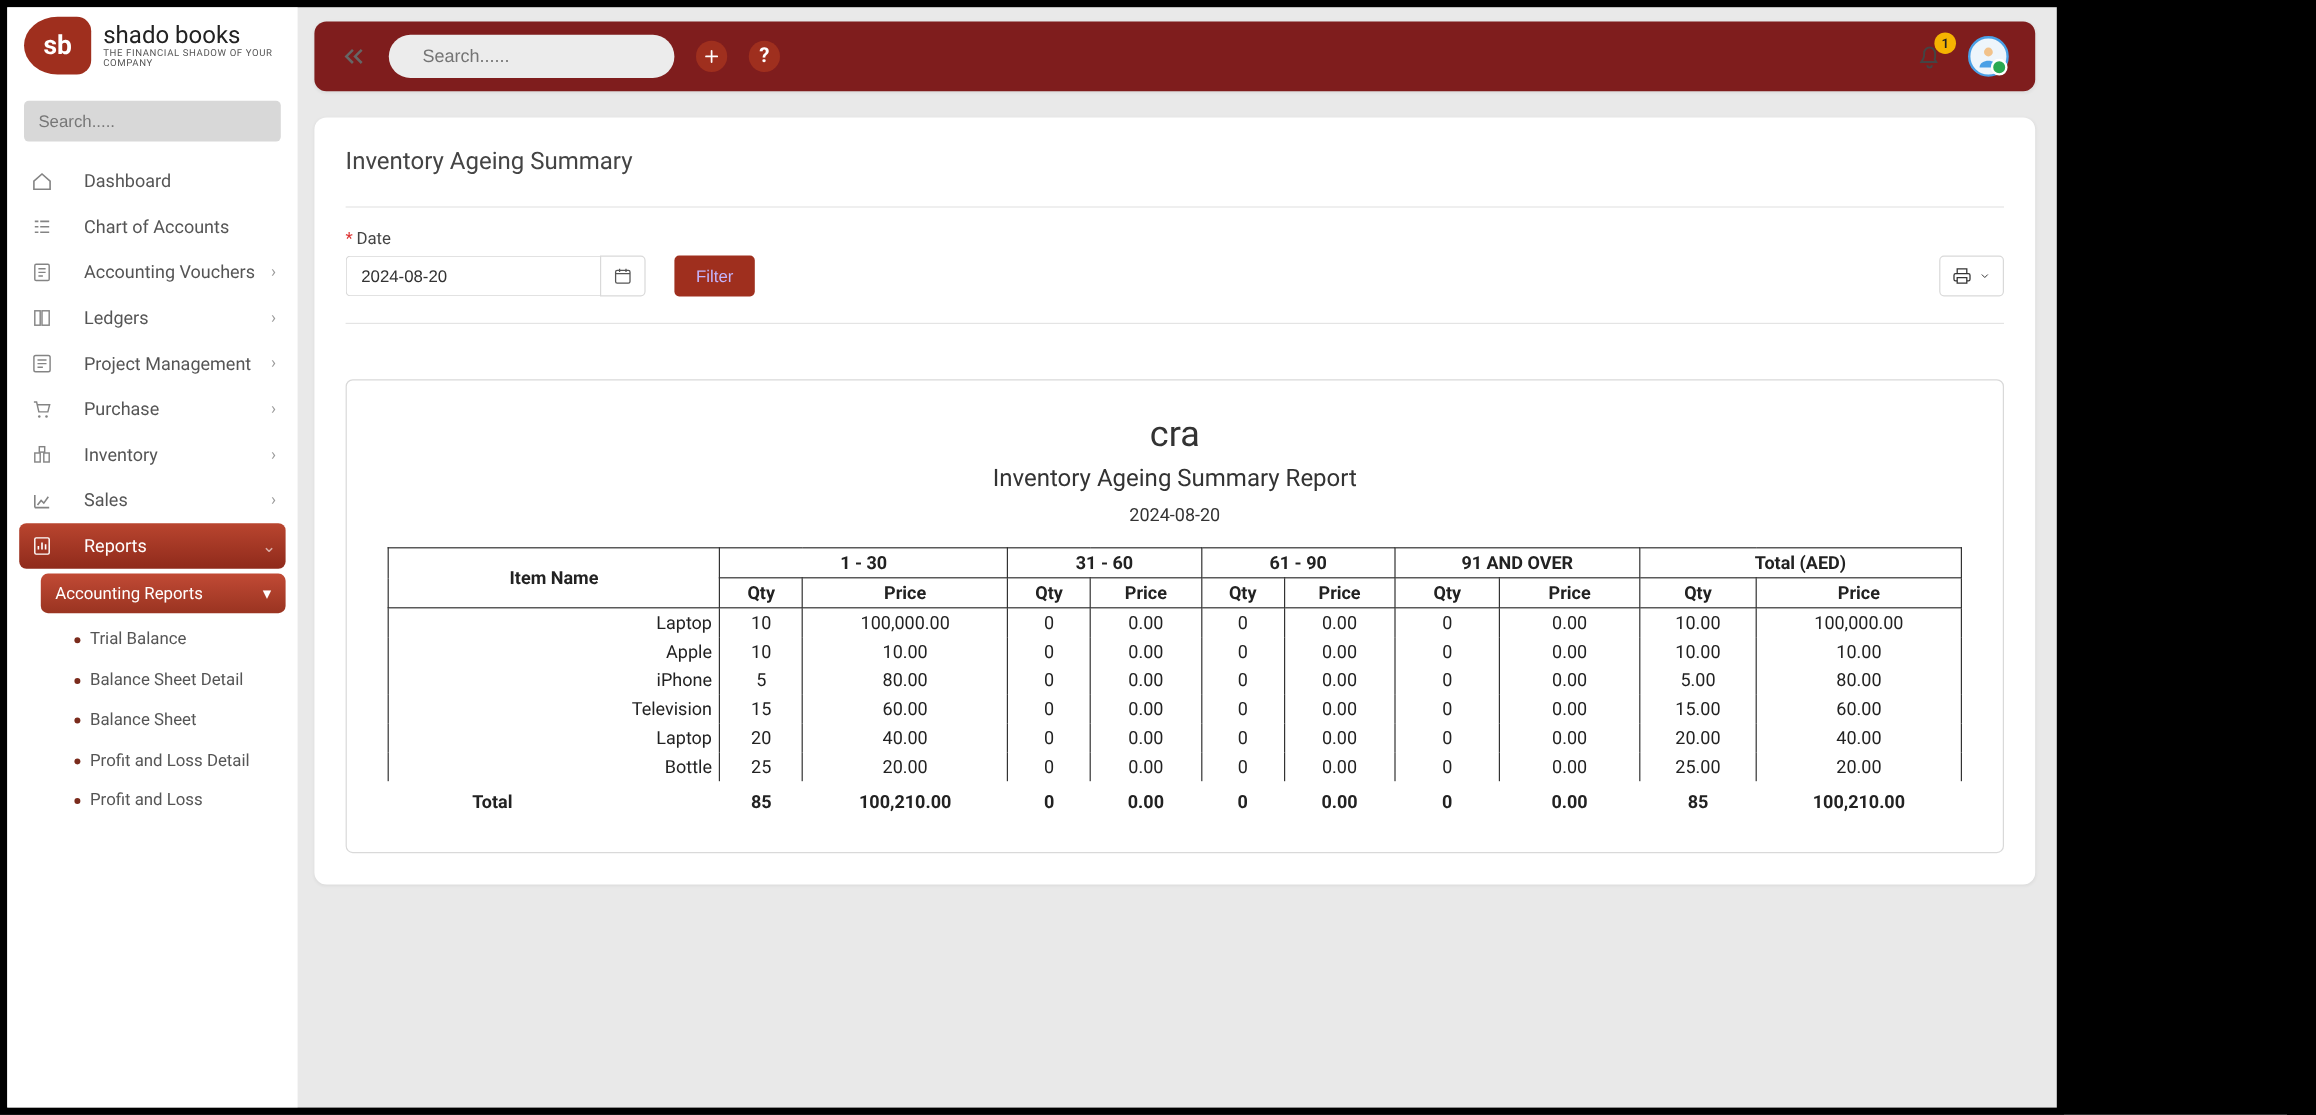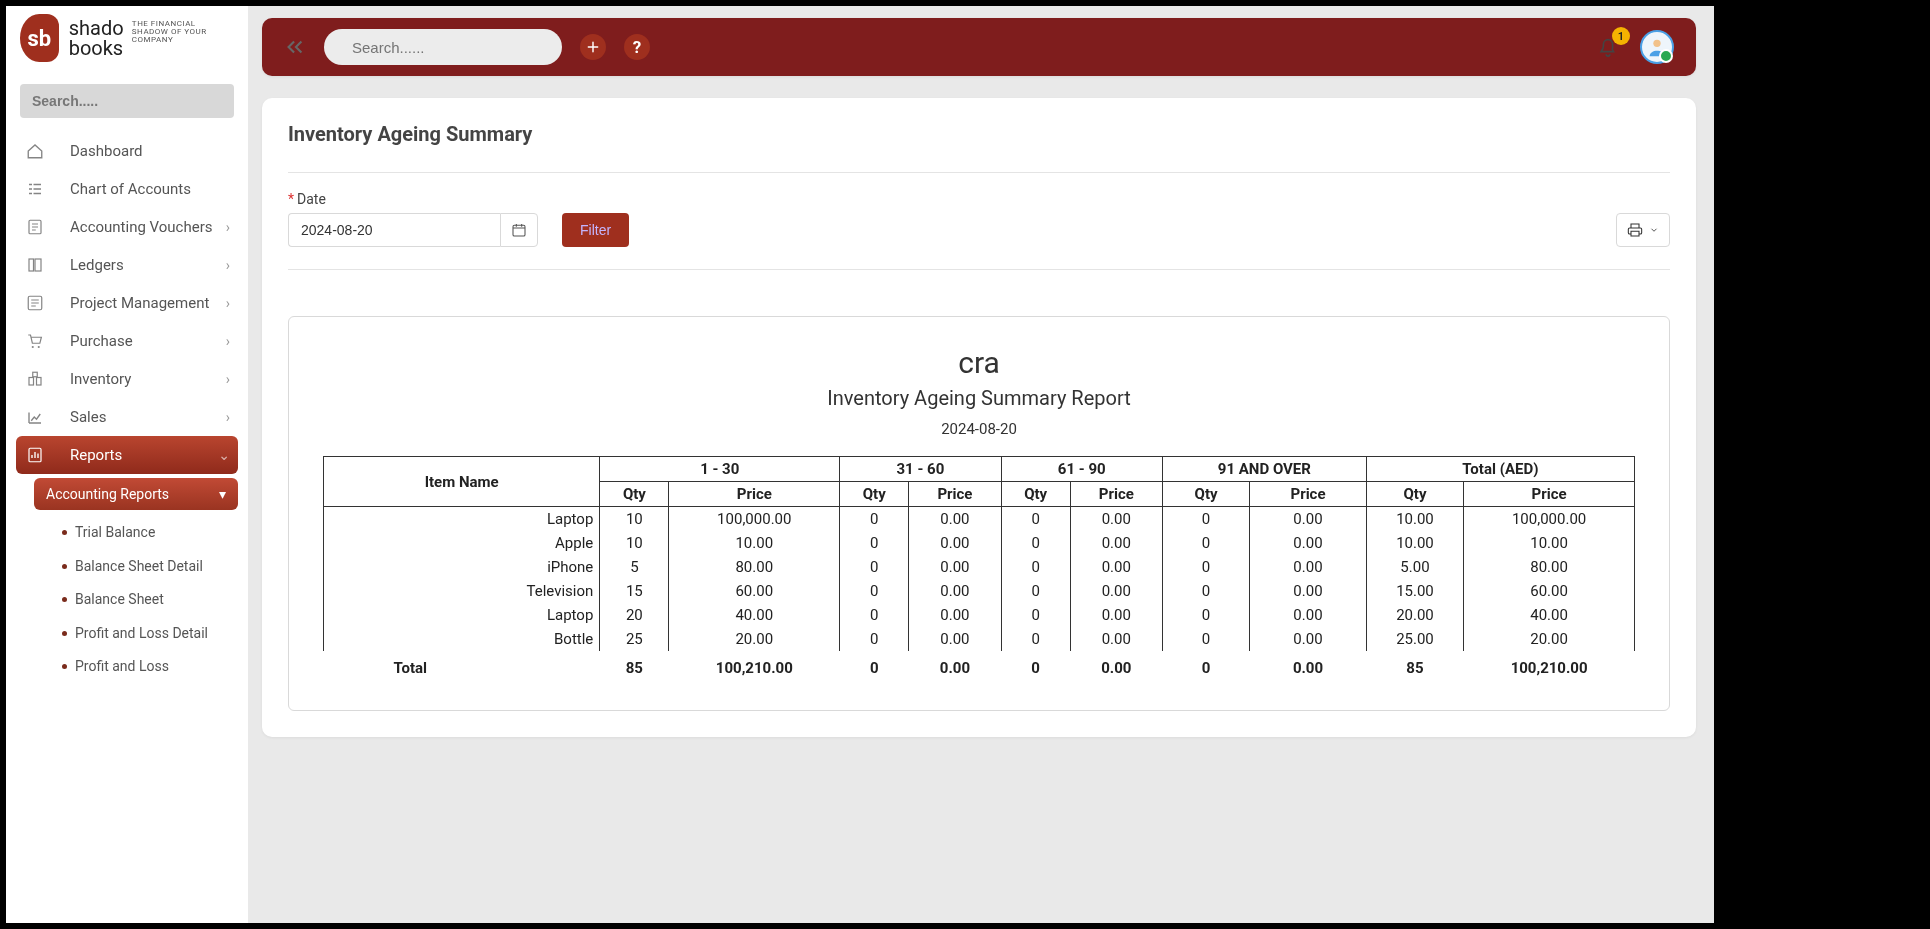--- a/index.html
+++ b/index.html
@@ -43,27 +43,27 @@
   }
   .logo-inner{
     display:flex;align-items:center;gap:10px;
   }
   .logo-sb{
     width:70px;height:48px;background:var(--brand);
     border-radius:50% 12px 12px 50% / 50% 12px 12px 50%;
     color:#fff;display:flex;align-items:center;justify-content:center;
     font-weight:700;font-size:22px;letter-spacing:0;
   }
-  .logo-txt{display:flex;flex-direction:row;line-height:1;}
+  .logo-txt{display:flex;flex-direction:column;line-height:1;}
   .logo-txt .l1{font-size:20px;color:#222;}
   .logo-txt .l2{font-size:8px;color:#555;letter-spacing:0.5px;margin-top:2px;}
   .sb-search{
     margin:14px 14px 8px;
     height:34px;border:none;border-radius:4px;
-    background:#d8d8d8;padding:17px 12px;font-size:14px;color:#444;font-weight:bold;
+    background:#d8d8d8;padding:17px 12px;font-size:14px;color:#444;
   }
   .sb-search::placeholder{color:#777;}
   .nav{padding:6px 10px 0;overflow-y:auto;}
   .nav-item{
     display:flex;align-items:center;gap:26px;
     padding:10px 10px;border-radius:6px;
     font-size:15px;color:#555;cursor:pointer;position:relative;
   }
   .nav-item .nav-icon{width:18px;height:18px;flex-shrink:0;opacity:.8;}
   .nav-item .chev{position:absolute;right:8px;opacity:.6;font-size:14px;}
@@ -122,21 +122,21 @@
     width:18px;height:18px;border-radius:50%;font-size:11px;font-weight:600;
     display:flex;align-items:center;justify-content:center;
   }
   .avatar{width:34px;height:34px;border-radius:50%;border:2px solid #4aa0e6;position:relative;cursor:pointer;display:flex;align-items:center;justify-content:center;background:#eef5fb;}
   .avatar::after{content:"";position:absolute;right:-1px;bottom:-1px;width:10px;height:10px;background:#2aa952;border:2px solid #fff;border-radius:50%;}
 
   .card{
     background:#fff;border-radius:10px;margin-top:22px;
     padding:24px 26px 26px;box-shadow:0 1px 3px rgba(0,0,0,.06);
   }
-  .card h1{font-size:20px;font-weight:700;color:#444;margin:0 0 26px;}
+  .card h1{font-size:20px;font-weight:400;color:#444;margin:0 0 26px;}
   .divider{height:1px;background:#e4e4e4;margin:0 0 18px;}
   .filter-row{display:flex;align-items:flex-end;gap:22px;}
   .field{display:flex;flex-direction:column;}
   .field label{font-size:14px;color:#444;margin-bottom:6px;}
   .field label .req{color:#d33;margin-right:3px;}
   .date-wrap{display:flex;}
   .date-input{
     border:1px solid var(--border);border-right:none;border-radius:4px 0 0 4px;
     height:34px;padding:0 12px;font-size:14px;width:212px;color:#333;
   }

